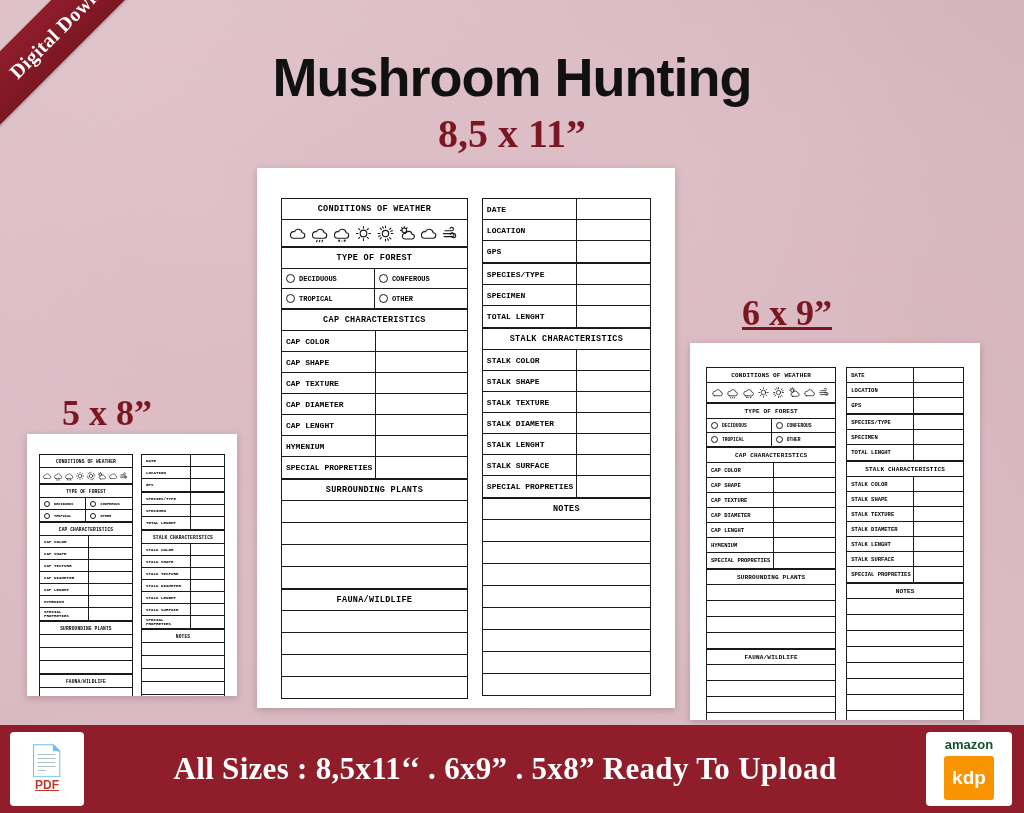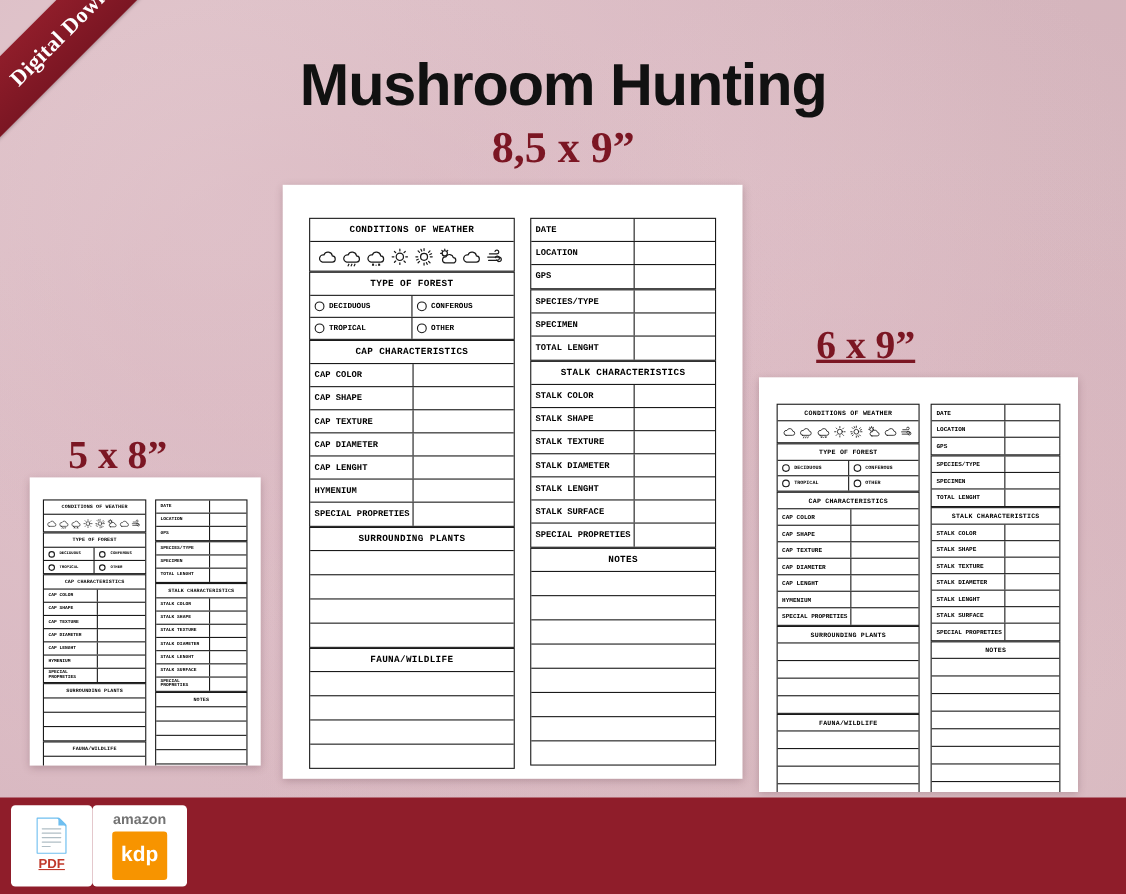--- a/index.html
+++ b/index.html
@@ -146,37 +146,37 @@
     display:flex;flex-direction:column;align-items:center;justify-content:center;gap:2px;
     flex:none;
   }
   .pdf-badge .glyph{font-size:30px;color:#c0392b;line-height:1;}
   .pdf-badge .cap{font-size:12px;font-weight:700;color:#c0392b;text-decoration:underline;}
   .kdp-badge{
     width:86px;height:74px;margin-right:12px;background:#fff;border-radius:4px;
     display:flex;flex-direction:column;align-items:center;justify-content:center;
     flex:none;
   }
-  .kdp-badge .amz{font-size:13px;font-weight:700;color:#737373;line-height:1.1;}
+  .kdp-badge .amz{font-size:13px;font-weight:700;color:#14532d;line-height:1.1;}
   .kdp-badge .kdp{
     background:#f79400;color:#fff;font-size:19px;font-weight:700;
     padding:11px 8px;border-radius:3px;margin-top:3px;
   }
 </style>
 </head>
 <body>
 
 <div class="bg"></div>
 
 <div class="ribbon">
   <span>Digital Download</span>
 </div>
 
 <div class="main-title">Mushroom Hunting</div>
-<div class="size-label" id="label-85">8,5 x 9”</div>
+<div class="size-label" id="label-85">8,5 x 11”</div>
 <div class="size-label" id="label-69">6 x 9”</div>
 <div class="size-label" id="label-58">5 x 8”</div>
 
 <div class="sheet" id="sheet-85">
     <div class="form">
       <div class="cols">
         <div class="col col-l">
           <div class="box">
             <div class="bhead">CONDITIONS OF WEATHER</div>
             <div class="weather">
@@ -789,17 +789,18 @@
         </div>
       </div>
     </div>
   </div>
 
 <div class="footer">
   <div class="pdf-badge">
     <div class="glyph">📄</div>
     <div class="cap">PDF</div>
   </div>
+  <div class="footer-text">All Sizes :  8,5x11‘‘ . 6x9” . 5x8”  Ready To Upload</div>
   <div class="kdp-badge">
     <div class="amz">amazon</div>
     <div class="kdp">kdp</div>
   </div>
 </div>
 
 </body></html>

